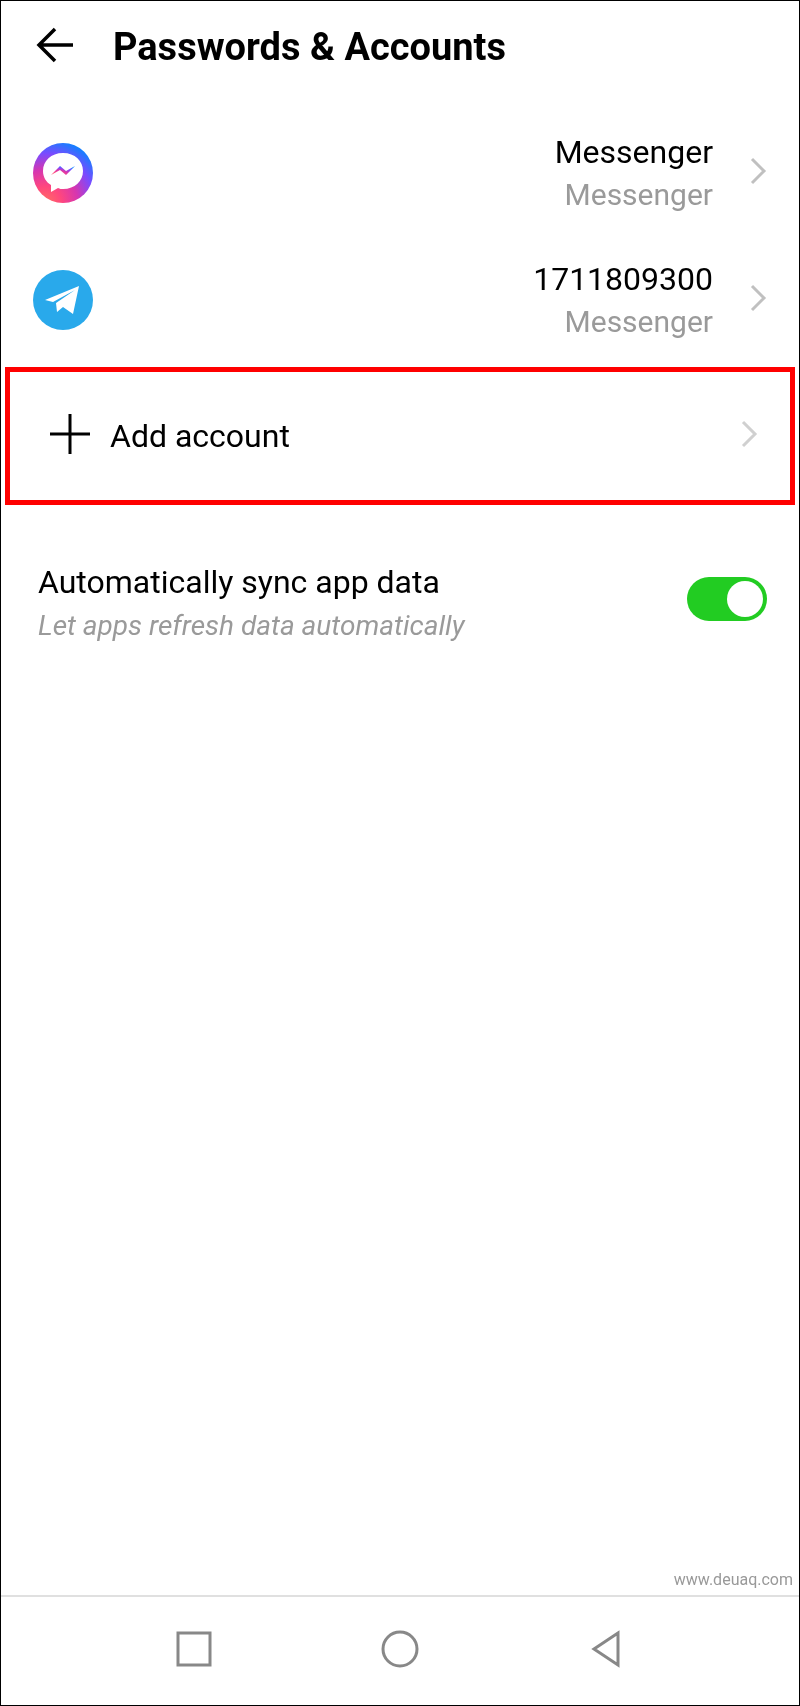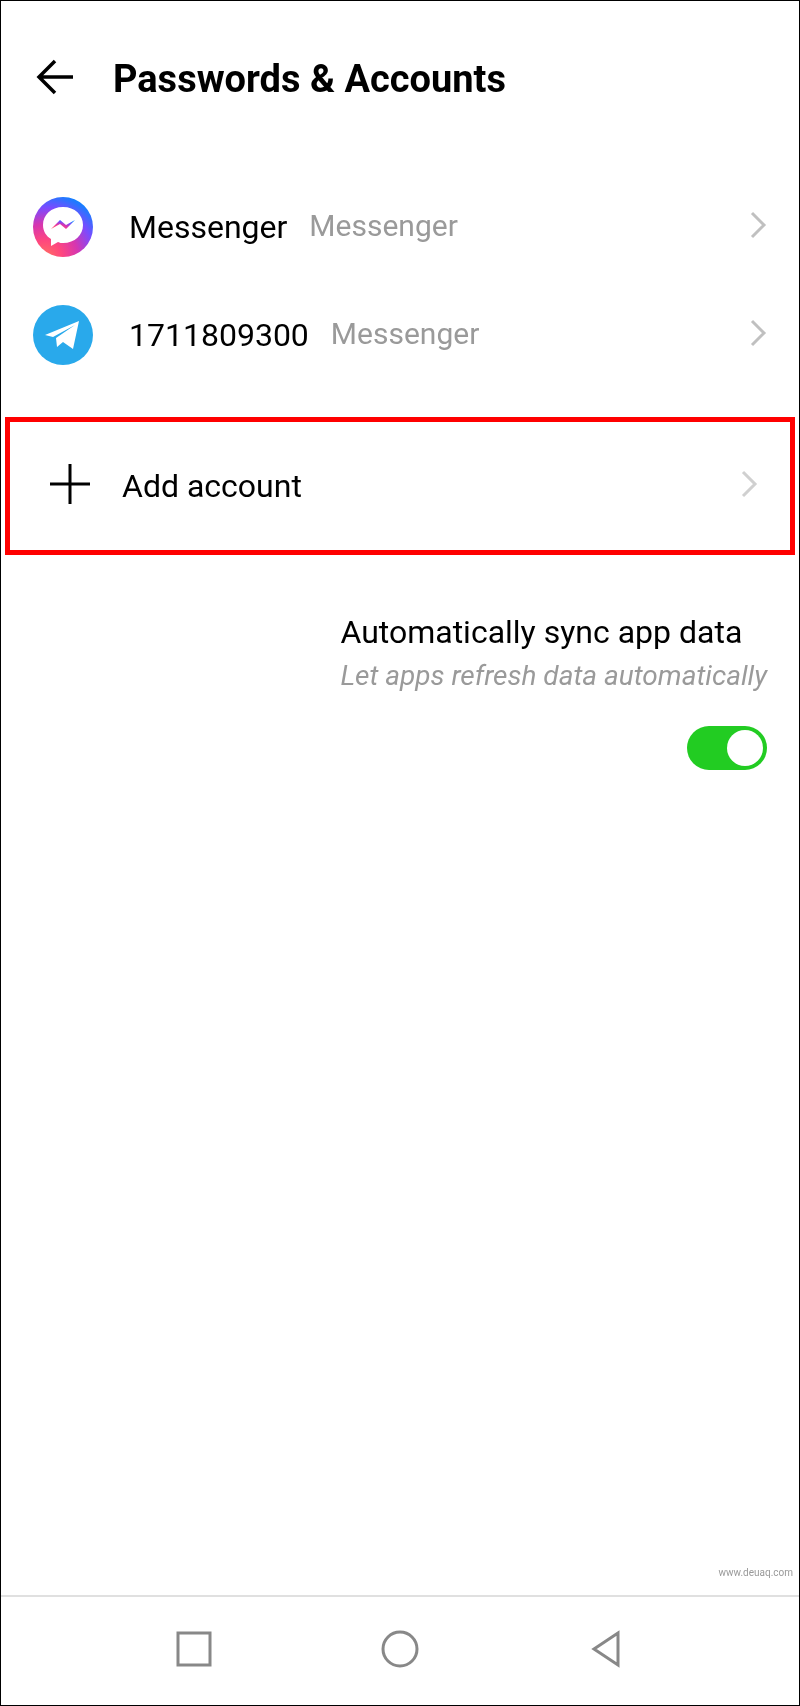--- a/index.html
+++ b/index.html
@@ -11,21 +11,21 @@
       width: 800px;
       height: 1706px;
       background: #ffffff;
       font-family: -apple-system, BlinkMacSystemFont, "Segoe UI", Roboto, Helvetica, Arial, sans-serif;
       position: relative;
       border: 1px solid #000;
     }
     .header {
       display: flex;
       align-items: center;
-      padding: 54px 32px;
+      padding: 22px 32px;
       gap: 36px;
     }
     .back-icon svg {
       width: 44px;
       height: 44px;
     }
     .header-title {
       font-size: 38px;
       font-weight: 700;
       color: #000;
@@ -45,22 +45,23 @@
       height: 60px;
       border-radius: 14px;
       display: flex;
       align-items: center;
       justify-content: center;
       flex-shrink: 0;
     }
     .account-text {
       flex: 1;
       display: flex;
-      flex-direction: row;
-      gap: 22px;
+      flex-direction: column;
+      gap: 6px;
+      align-items: flex-end;
     }
     .account-title {
       font-size: 32px;
       color: #000;
       font-weight: 400;
     }
     .account-subtitle {
       font-size: 30px;
       color: #9a9a9a;
     }
@@ -68,40 +69,39 @@
       flex-shrink: 0;
     }
     .chevron-right svg {
       width: 18px;
       height: 30px;
     }
     .add-account-row {
       display: flex;
       align-items: center;
       padding: 38px 32px 38px 36px;
-      gap: 28px;
+      gap: 16px;
       border: 5px solid #ff0000;
-      margin: 28px 4px 0 4px;
+      margin: 4px 4px 0 4px;
       position: relative;
     }
     .plus-icon svg {
       width: 48px;
       height: 48px;
     }
     .add-account-label {
       font-size: 32px;
       color: #000;
       flex: 1;
     }
     .sync-section {
       padding: 58px 32px 0 37px;
       display: flex;
-      align-items: flex-end;
+      align-items: flex-start;
       gap: 20px;
-      flex-direction: column;
     }
     .sync-text {
       flex: 1;
     }
     .sync-title {
       font-size: 32px;
       color: #000;
       font-weight: 400;
       margin-bottom: 8px;
     }
@@ -139,23 +139,23 @@
       align-items: center;
       justify-content: space-around;
       padding: 0 90px;
     }
     .nav-btn svg {
       width: 44px;
       height: 44px;
     }
     .watermark {
       position: absolute;
-      bottom: 127px;
+      bottom: 116px;
       right: 6px;
-      font-size: 10px;
+      font-size: 16px;
       color: #999;
       writing-mode: horizontal-tb;
     }
   </style>
 </head>
 <body>
 
 <div class="header">
   <div class="back-icon">
     <svg viewBox="0 0 44 44" fill="none" stroke="#000" stroke-width="3.5">

